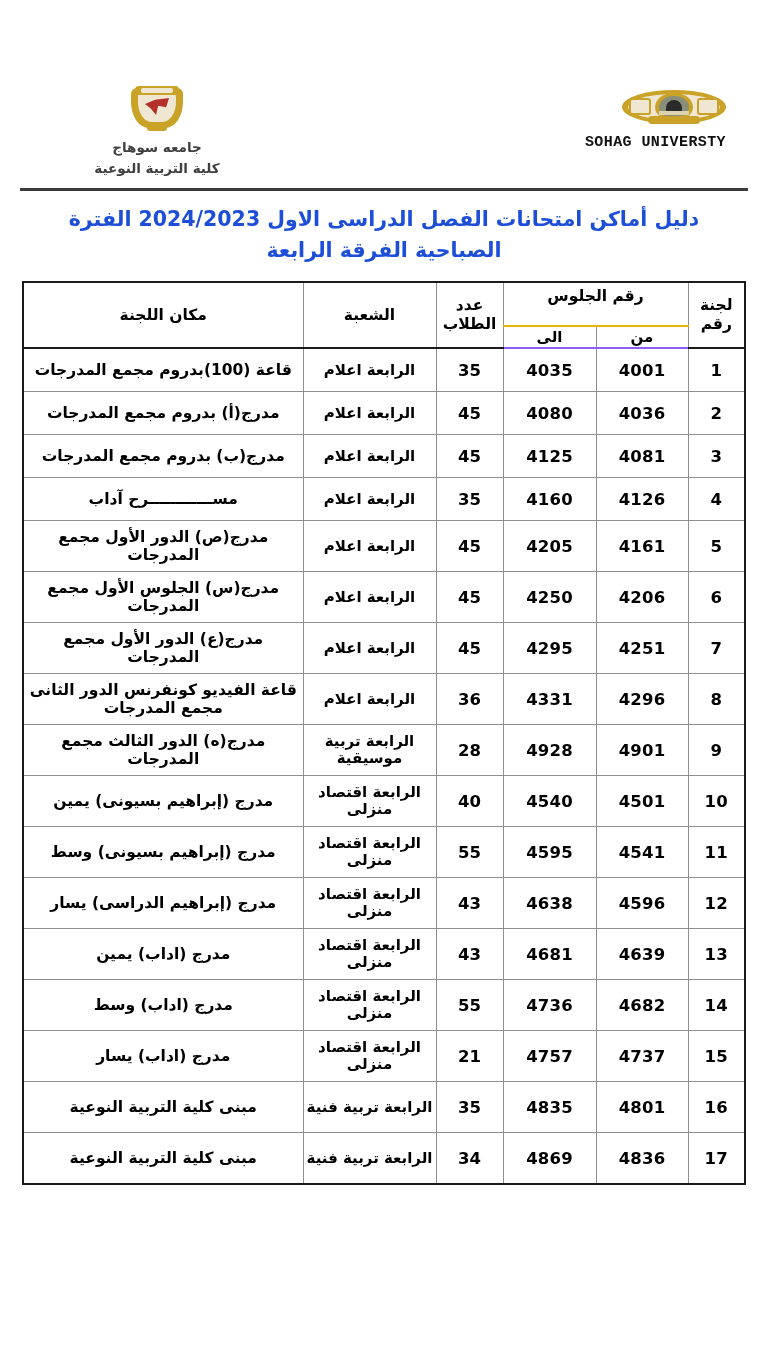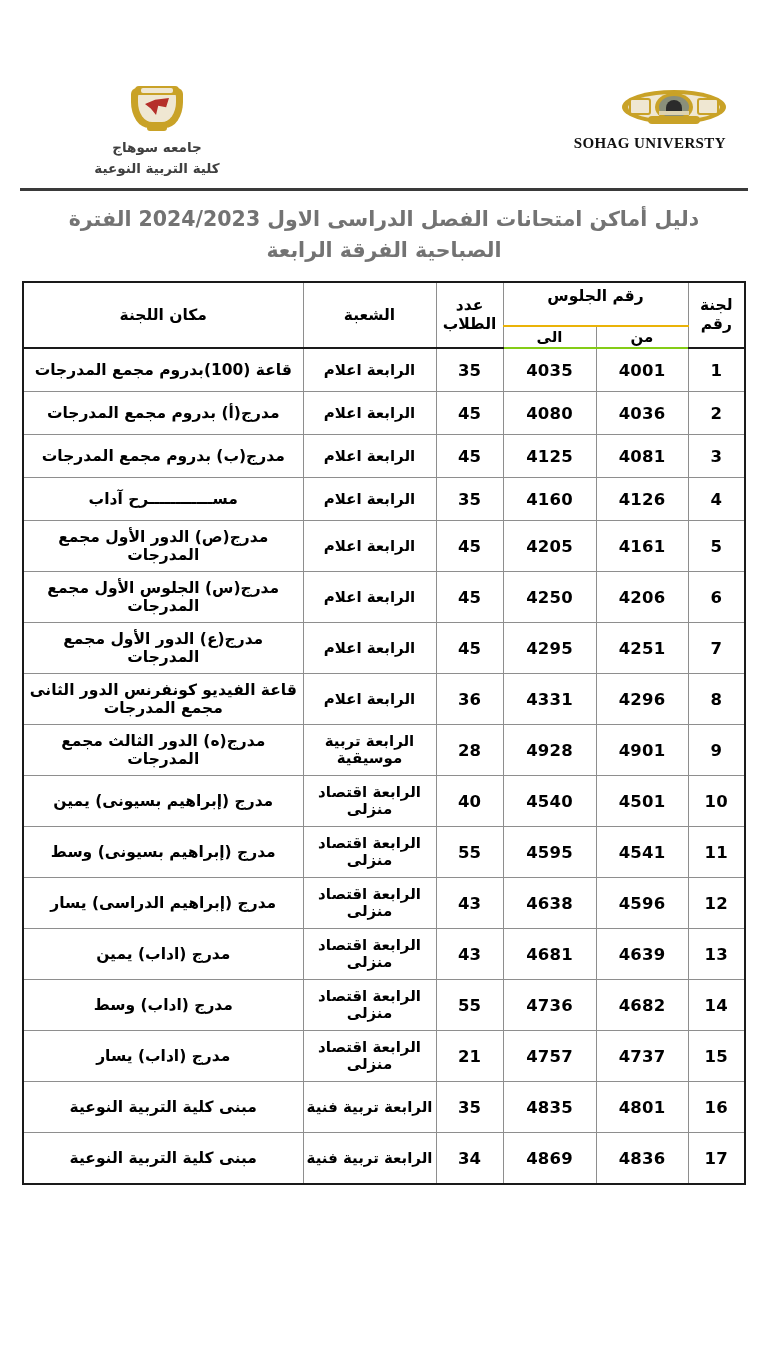--- a/index.html
+++ b/index.html
@@ -167,21 +167,21 @@
     font-weight: bold;
     font-size: 13.5px;
     line-height: 1.55;
     color: #404040;
     text-align: center;
     letter-spacing: 0.3px;
     white-space: nowrap;
   }
 
   .lh-en-line {
-    font-family: Liberation Serif, serif;
+    font-family: Liberation Mono, monospace;
     font-weight: bold;
     font-size: 15px;
     line-height: 1.2;
     letter-spacing: 0.4px;
     color: #111;
     text-align: left;
     direction: ltr;
     white-space: nowrap;
   }
   .lh-en-line.first { margin-bottom: 14px; }
@@ -193,21 +193,21 @@
   }
 
   
   .doc-title {
     margin: 13px 26px 0 26px;
     font-family: "DejaVu Sans", sans-serif;
     font-weight: bold;
     font-size: 20.5px;
     line-height: 1.5;
     text-align: center;
-    color: #737373;
+    color: #1d4ed8;
     direction: rtl;
   }
 
   
   .table-wrap {
     margin: 16px 22px 0 22px;
   }
   table.exam {
     width: 100%;
     border-collapse: collapse;
@@ -226,21 +226,21 @@
     padding: 2px 3px;
   }
   table.exam thead th {
     font-weight: bold;
     font-size: 15.5px;
     line-height: 1.25;
     border-bottom: 2px solid #1a1a1a;
     padding: 4px 3px;
   }
   table.exam thead th.sub {
-    border-bottom: 2px solid #84cc16;
+    border-bottom: 2px solid #8b5cf6;
     border-top: 1px solid #8e8e8e;
     font-size: 15px;
     padding: 1px 3px;
   }
   table.exam thead th.spangroup {
     border-bottom: 2px solid #eab308;
     padding-bottom: 18px;
   }
 
   col.c-no    { width: 57px; }

